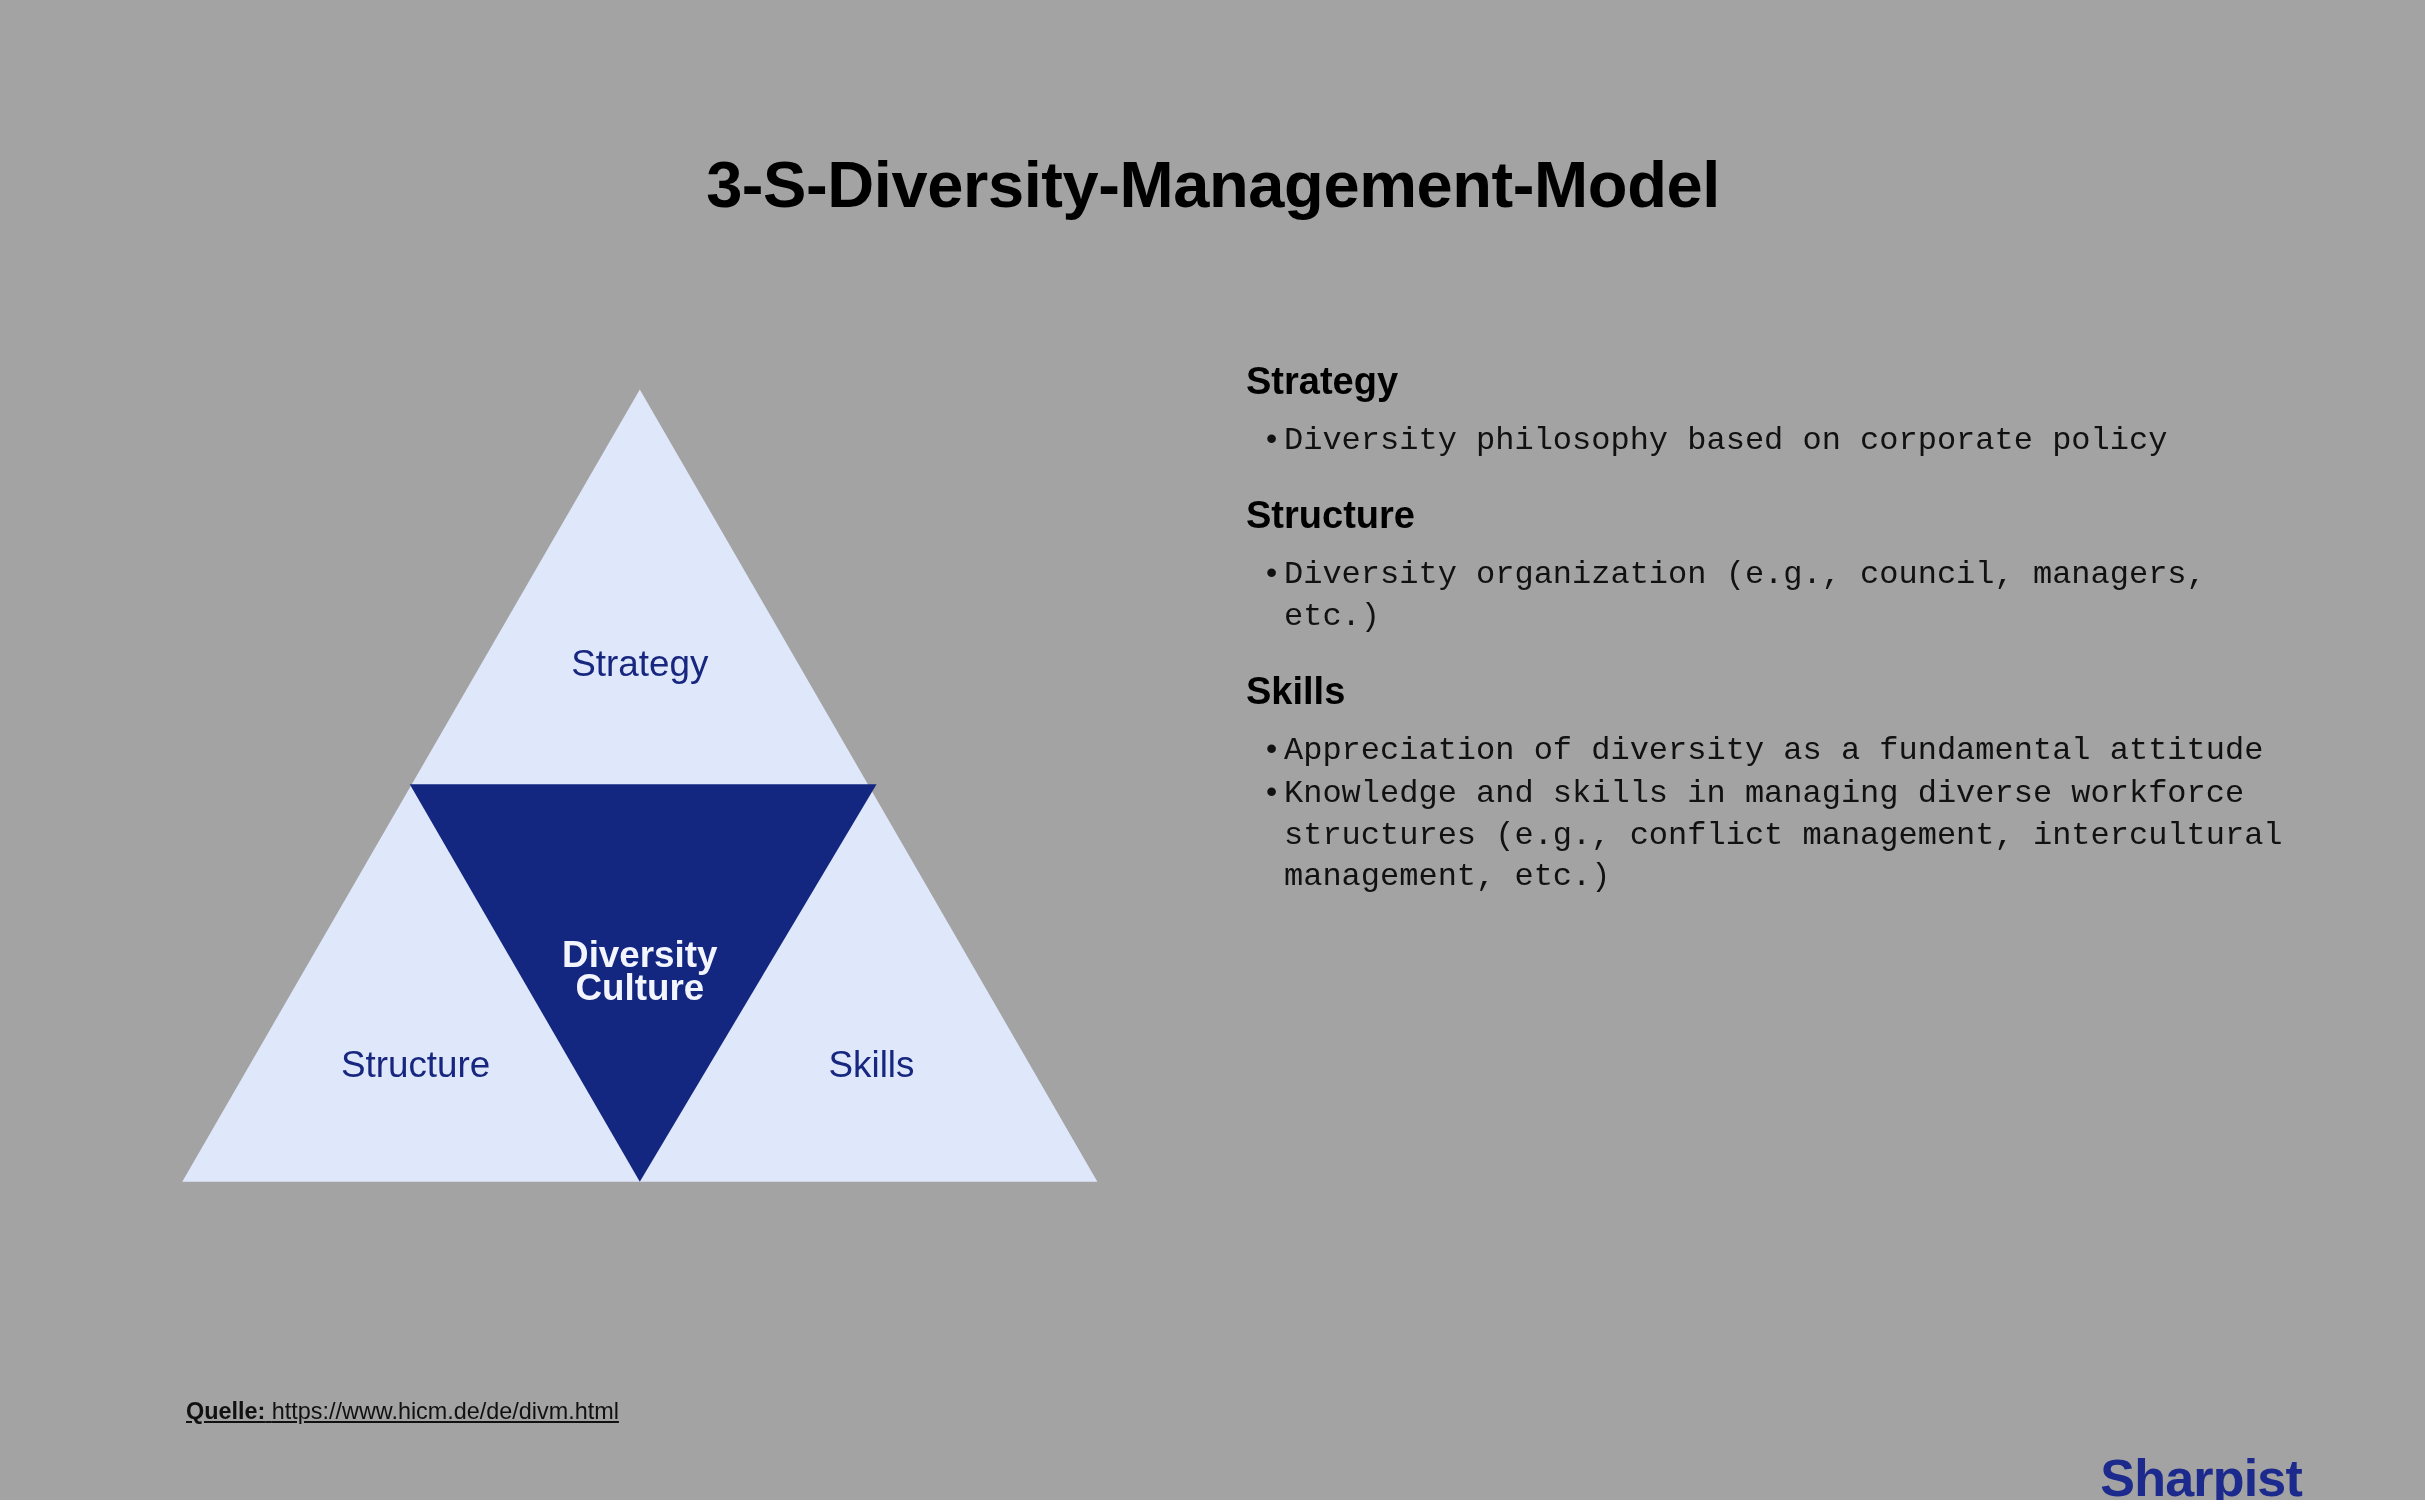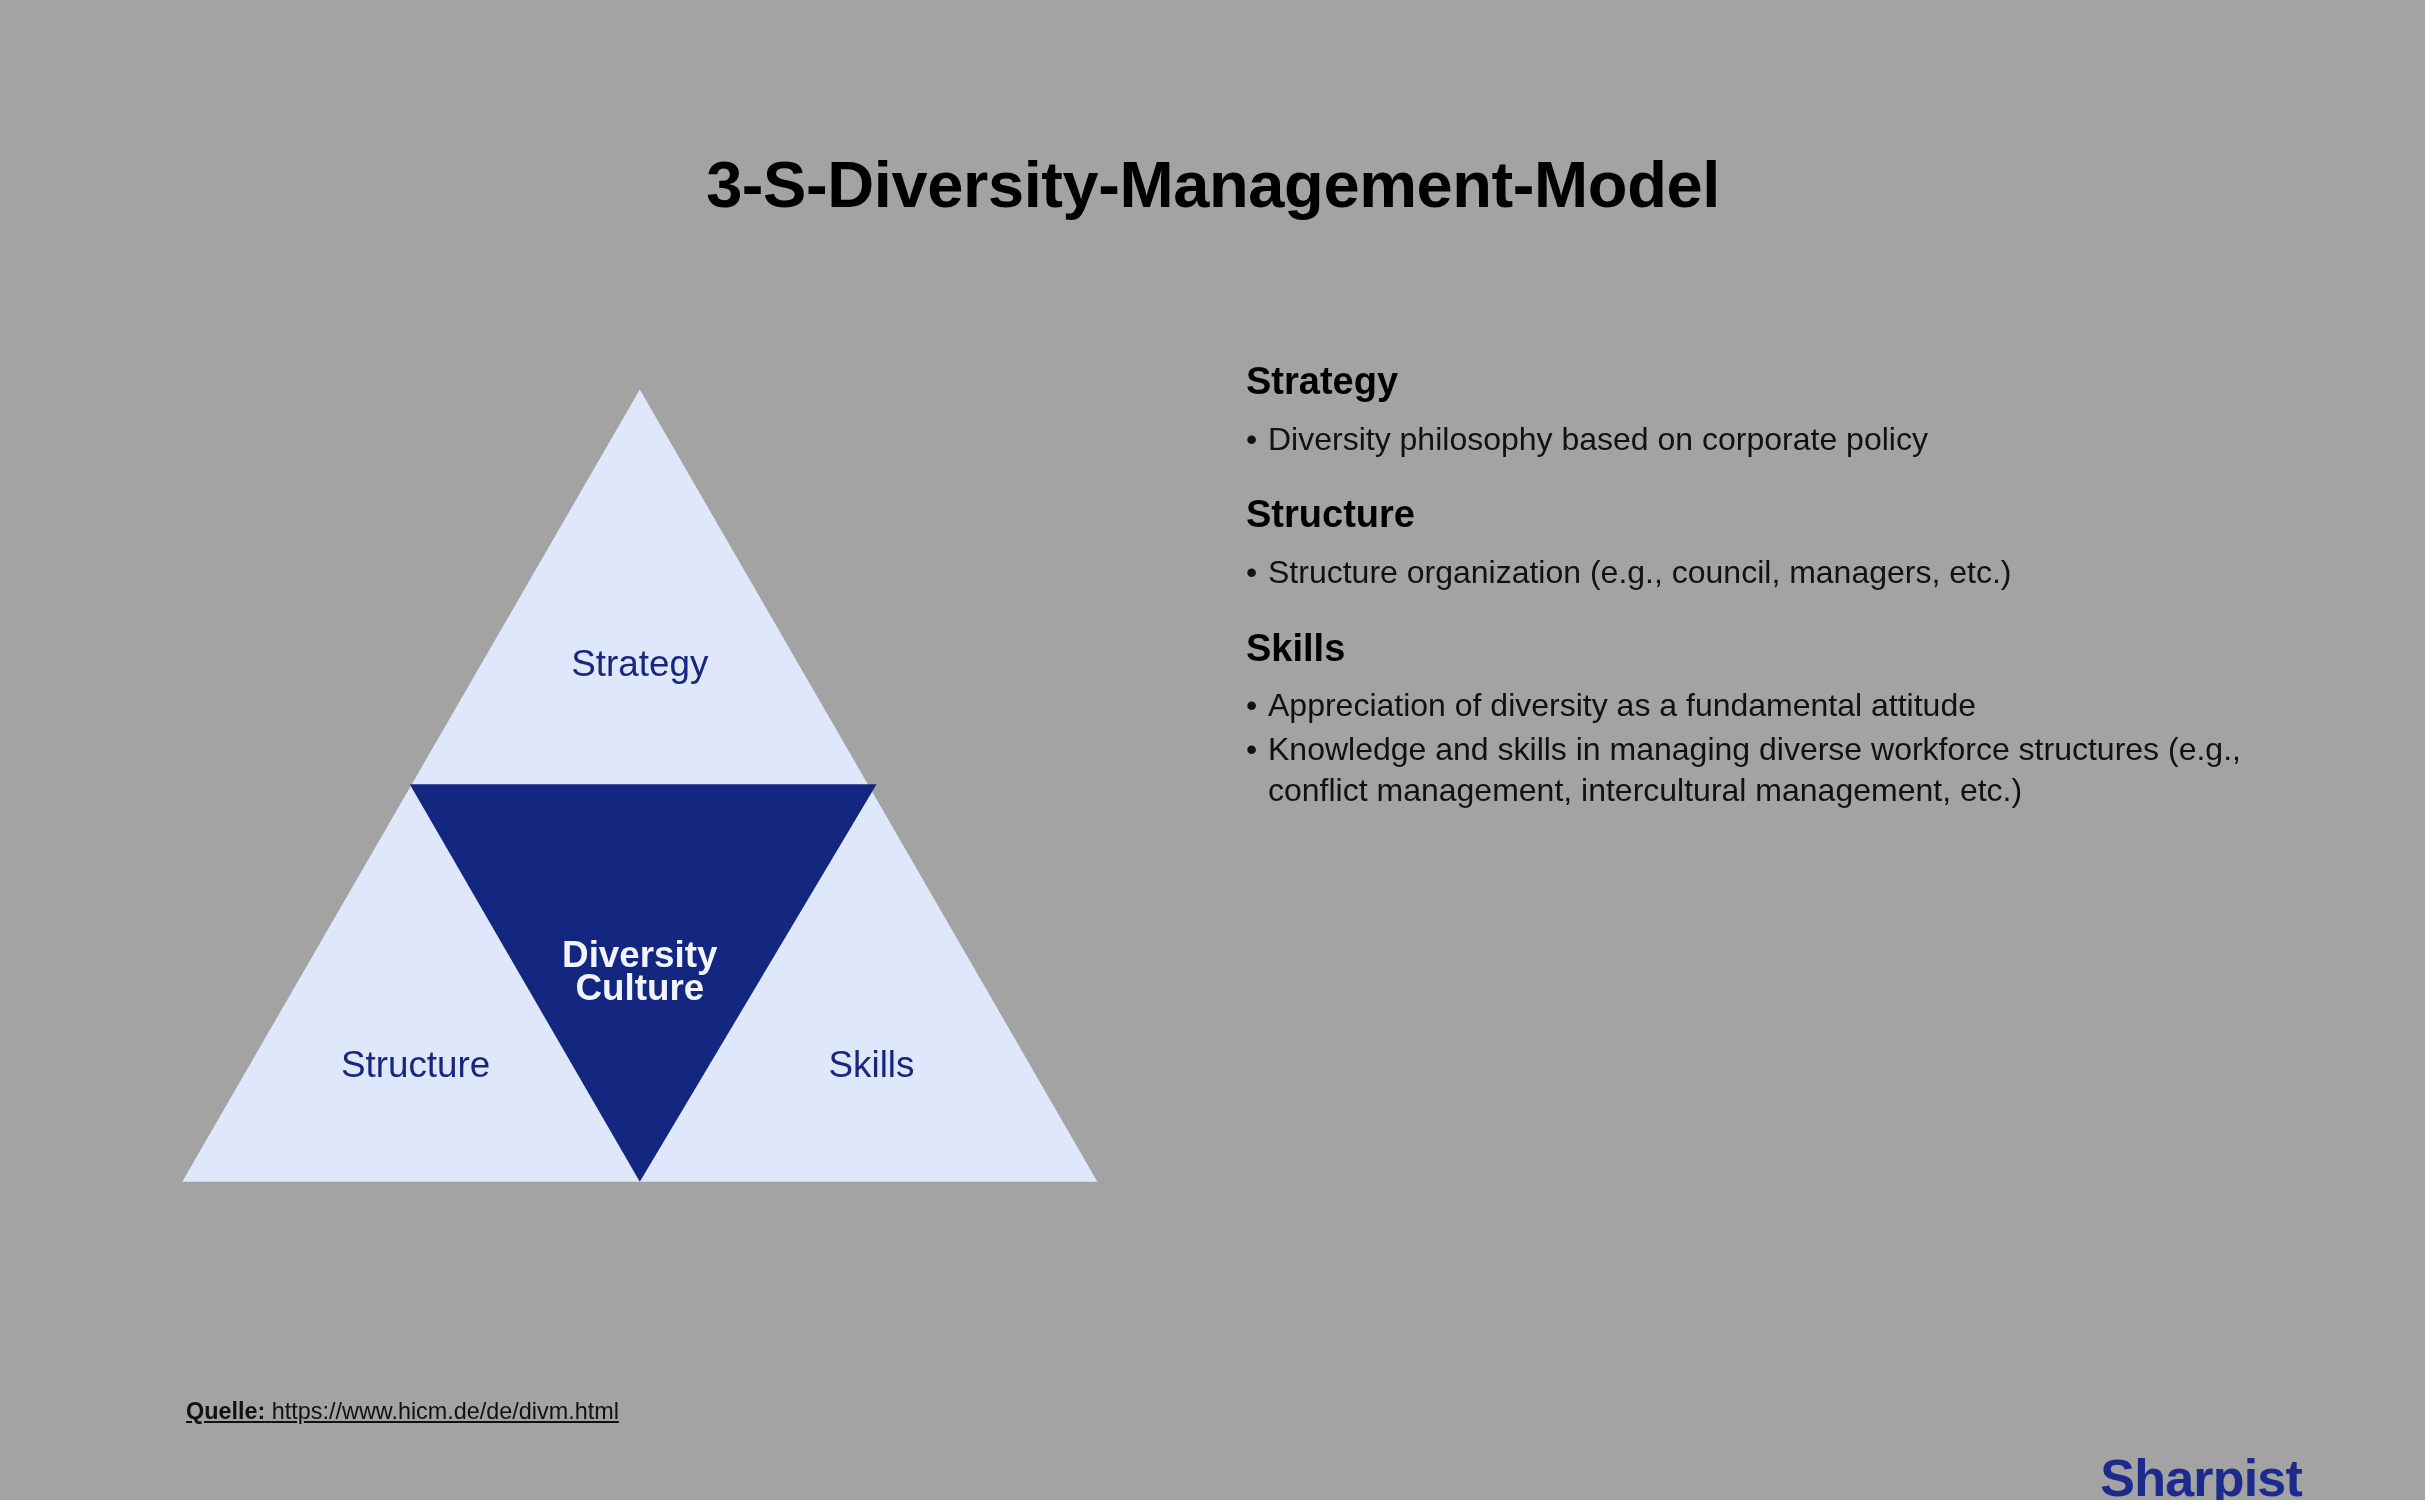--- a/index.html
+++ b/index.html
@@ -68,22 +68,23 @@
   .section:last-child { margin-bottom: 0; }
   .section-heading {
     font-size: 38px;
     font-weight: 700;
     color: #000000;
     margin: 0 0 15px 0;
     line-height: 1.15;
   }
   .bullet-list {
     list-style: none;
-    margin: 0;
+    margin: 16px;
     padding: 0;
+    font-family: Liberation Mono, monospace;
   }
   .bullet-item {
     position: relative;
     padding-left: 22px;
     font-size: 32px;
     line-height: 1.30;
     color: #111111;
     margin-bottom: 1.7px;
   }
   .bullet-item::before {
@@ -146,21 +147,21 @@
     <div class="section">
       <h2 class="section-heading">Strategy</h2>
       <ul class="bullet-list">
         <li class="bullet-item">Diversity philosophy based on corporate policy</li>
       </ul>
     </div>
 
     <div class="section">
       <h2 class="section-heading">Structure</h2>
       <ul class="bullet-list">
-        <li class="bullet-item">Structure organization (e.g., council, managers, etc.)</li>
+        <li class="bullet-item">Diversity organization (e.g., council, managers, etc.)</li>
       </ul>
     </div>
 
     <div class="section">
       <h2 class="section-heading">Skills</h2>
       <ul class="bullet-list">
         <li class="bullet-item">Appreciation of diversity as a fundamental attitude</li>
         <li class="bullet-item">Knowledge and skills in managing diverse workforce structures (e.g., conflict management, intercultural management, etc.)</li>
       </ul>
     </div>

